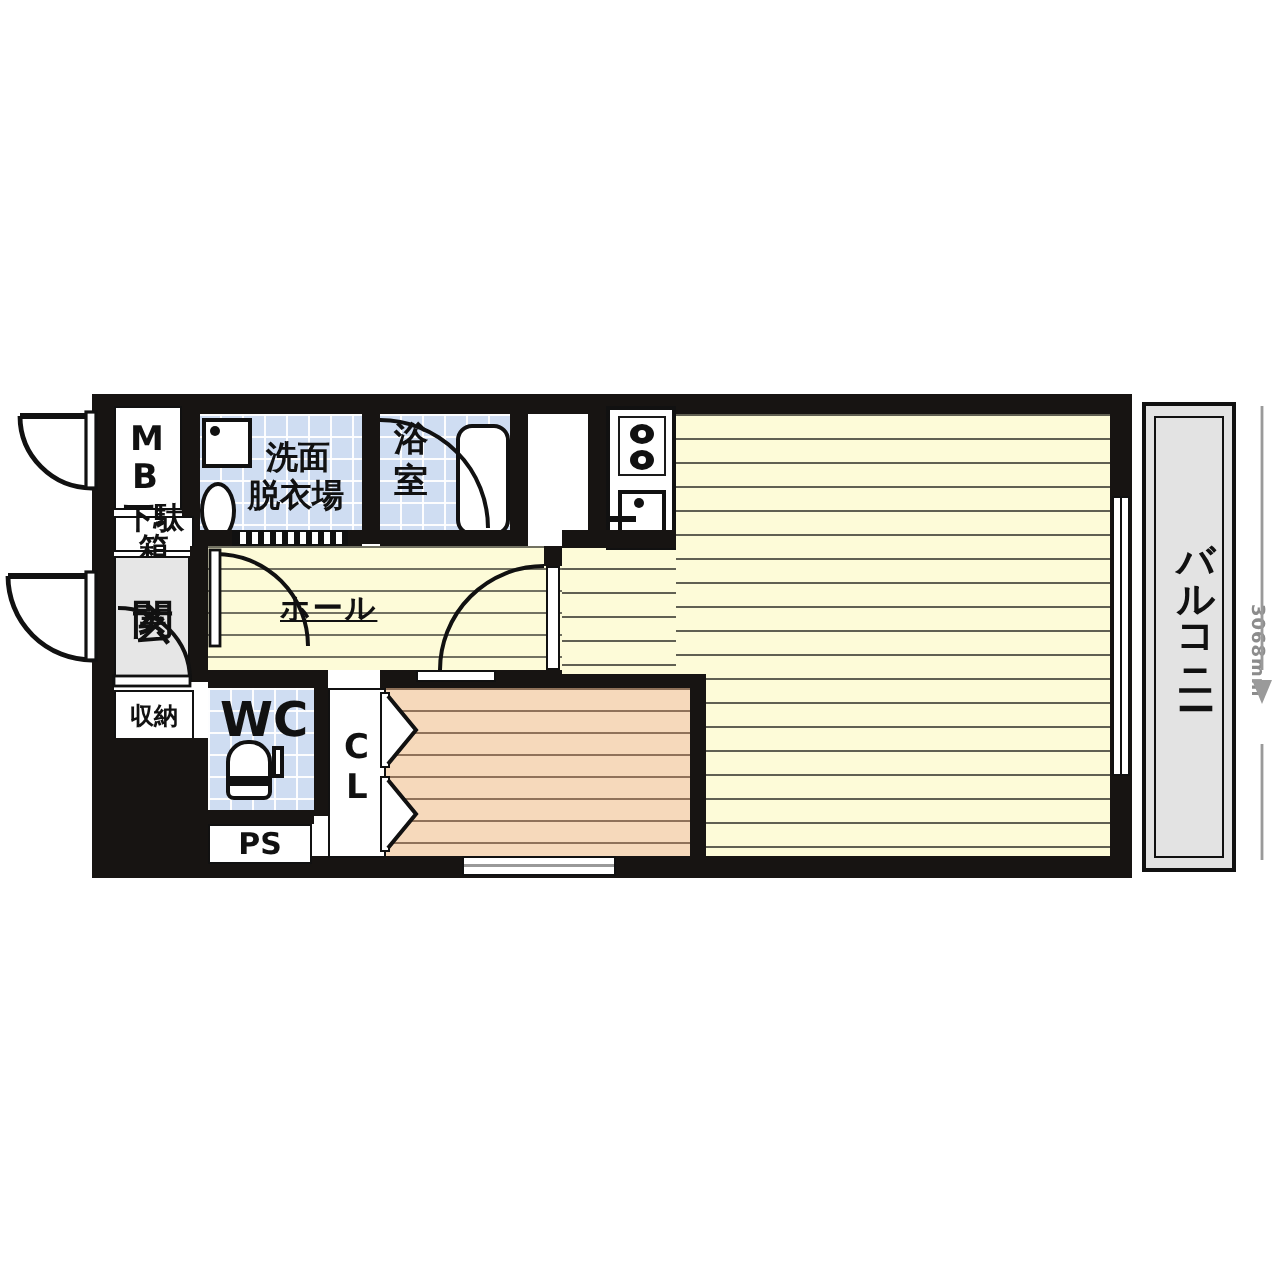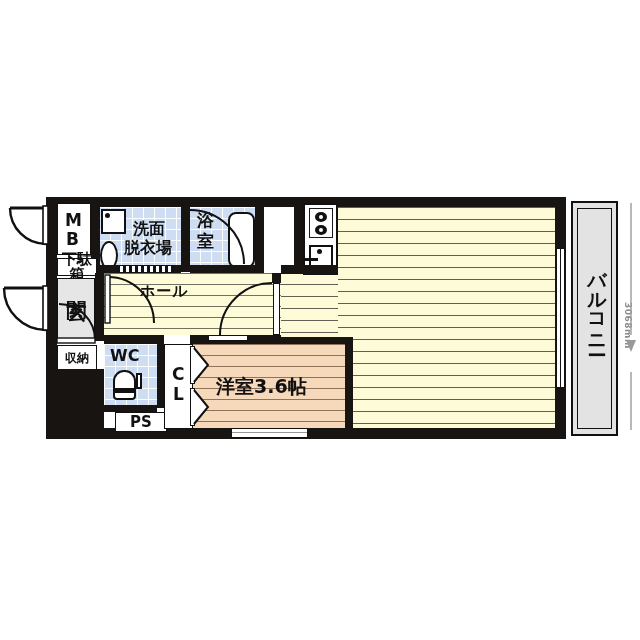--- a/index.html
+++ b/index.html
@@ -182,46 +182,45 @@
   <div class="abs fill-grey" style="left:57px; top:278px; width:38px; height:62px; border:1.2px solid #111;"></div>
   <div class="lbl-v" style="left:64px; top:284px; width:23px; font-size:20px;">玄関</div>
 
   <div class="lbl-box" style="left:57px; top:345px; width:38px; height:24px; font-size:12px;">収納</div>
 
   <div class="abs wall" style="left:95px; top:273px; width:9px; height:68px;"></div>
   <div class="abs wall" style="left:57px; top:369px; width:47px; height:59px;"></div>
   <div class="abs wall" style="left:91px; top:197px; width:9px; height:12px;"></div>
 
   <div class="abs fill-hall hatch-h-hall" style="left:104px; top:273px; width:177px; height:62px;"></div>
-  <div class="lbl" style="left:140px; top:284px; font-size:15px; letter-spacing:1px;">ホール</div>
+  <div class="lbl" style="left:140px; top:297px; font-size:15px; letter-spacing:1px;text-decoration:underline;">ホール</div>
 
   <div class="abs wall" style="left:104px; top:335px; width:60px; height:9px;"></div>
   <div class="abs wall" style="left:190px; top:335px; width:91px; height:9px;"></div>
 
   <div class="abs wall" style="left:272px; top:273px; width:9px; height:10px;"></div>
   <div class="abs fill-white" style="left:273px; top:283px; width:7px; height:52px; border:1.2px solid #111;"></div>
 
   <div class="abs fill-wet tile" style="left:104px; top:344px; width:53px; height:64px;"></div>
-  <div class="lbl" style="left:110px; top:348px; font-size:16px;">WC</div>
+  <div class="lbl" style="left:110px; top:348px; font-size:24px;">WC</div>
 
   <div class="abs fill-white" style="left:113px; top:370px; width:23px; height:30px; border:2px solid #111; border-radius:11px 11px 4px 4px;"></div>
   <div class="abs" style="left:114px; top:388px; width:21px; height:5px; background:#111;"></div>
   <div class="abs" style="left:136px; top:373px; width:6px; height:16px; border:2px solid #111; background:#fff;"></div>
 
-  <div class="lbl-box" style="left:115px; top:412px; width:50px; height:18px; font-size:15px;">PS</div>
+  <div class="lbl-box" style="left:104px; top:412px; width:50px; height:18px; font-size:15px;">PS</div>
 
   <div class="abs wall" style="left:157px; top:344px; width:7px; height:64px;"></div>
   <div class="abs wall" style="left:104px; top:405px; width:53px; height:7px;"></div>
 
   <div class="abs fill-white" style="left:164px; top:344px; width:29px; height:85px; border:1.5px solid #111;"></div>
   <div class="lbl" style="left:172px; top:366px; font-size:17px;">C</div>
   <div class="lbl" style="left:173px; top:386px; font-size:17px;">L</div>
 
   <div class="abs fill-room hatch-h-room" style="left:193px; top:344px; width:152px; height:84px;"></div>
-  <div class="lbl" style="left:216px; top:377px; font-size:19px;">洋室3.6帖</div>
 
   <div class="abs wall" style="left:345px; top:337px; width:8px; height:95px;"></div>
   <div class="abs wall" style="left:193px; top:337px; width:152px; height:7px;"></div>
 
   <div class="abs fill-white" style="left:190px; top:346px; width:5px; height:38px; border:1.2px solid #111;"></div>
   <div class="abs fill-white" style="left:190px; top:388px; width:5px; height:38px; border:1.2px solid #111;"></div>
 
   <div class="abs fill-white" style="left:231px; top:428px; width:77px; height:10px; border:1.4px solid #111;
               background-image: linear-gradient(to bottom,#fff 0,#fff 3px,#999 3px,#999 4.4px,#fff 4.4px,#fff 10px);"></div>
 

